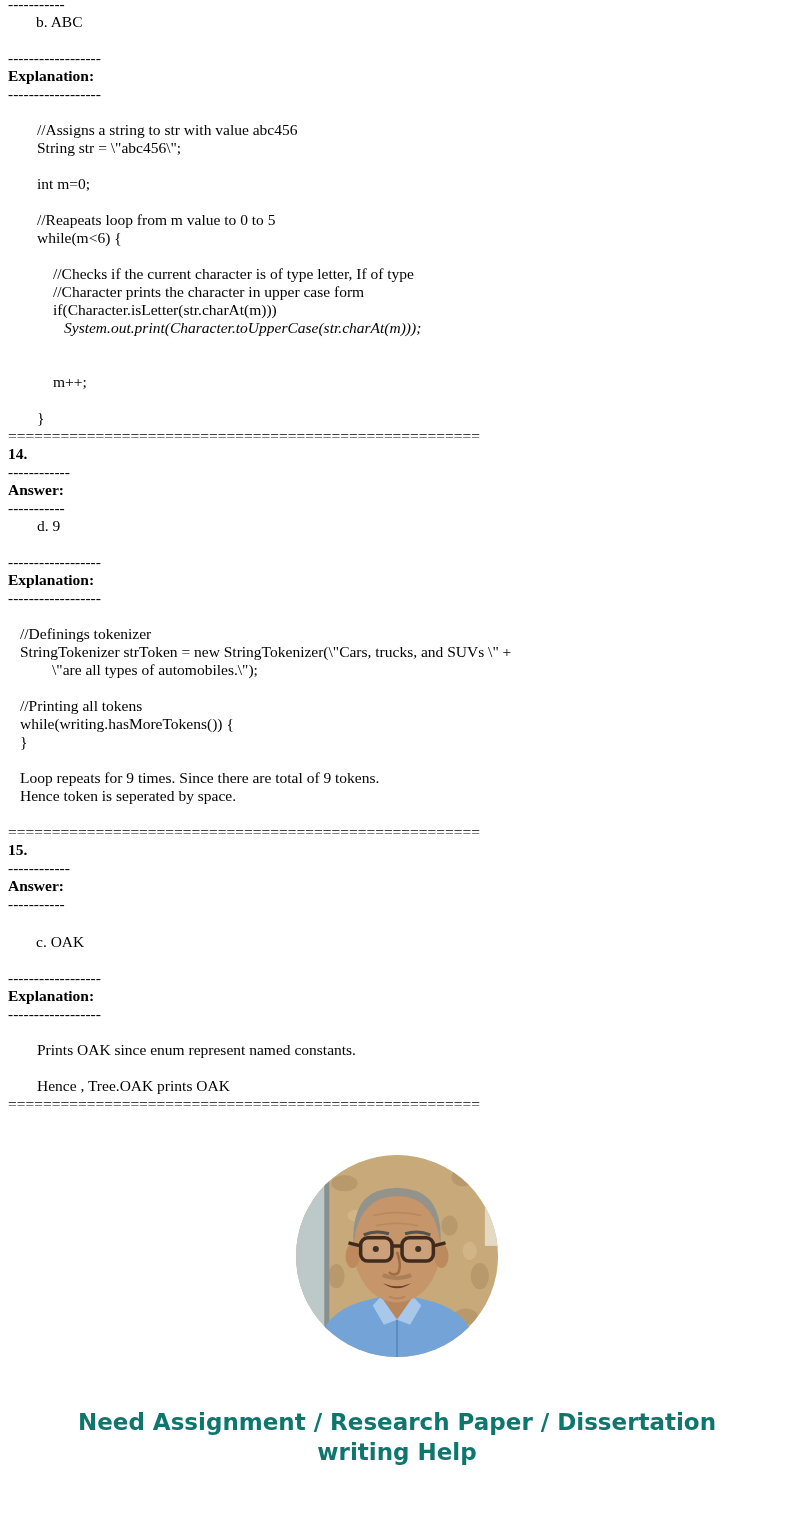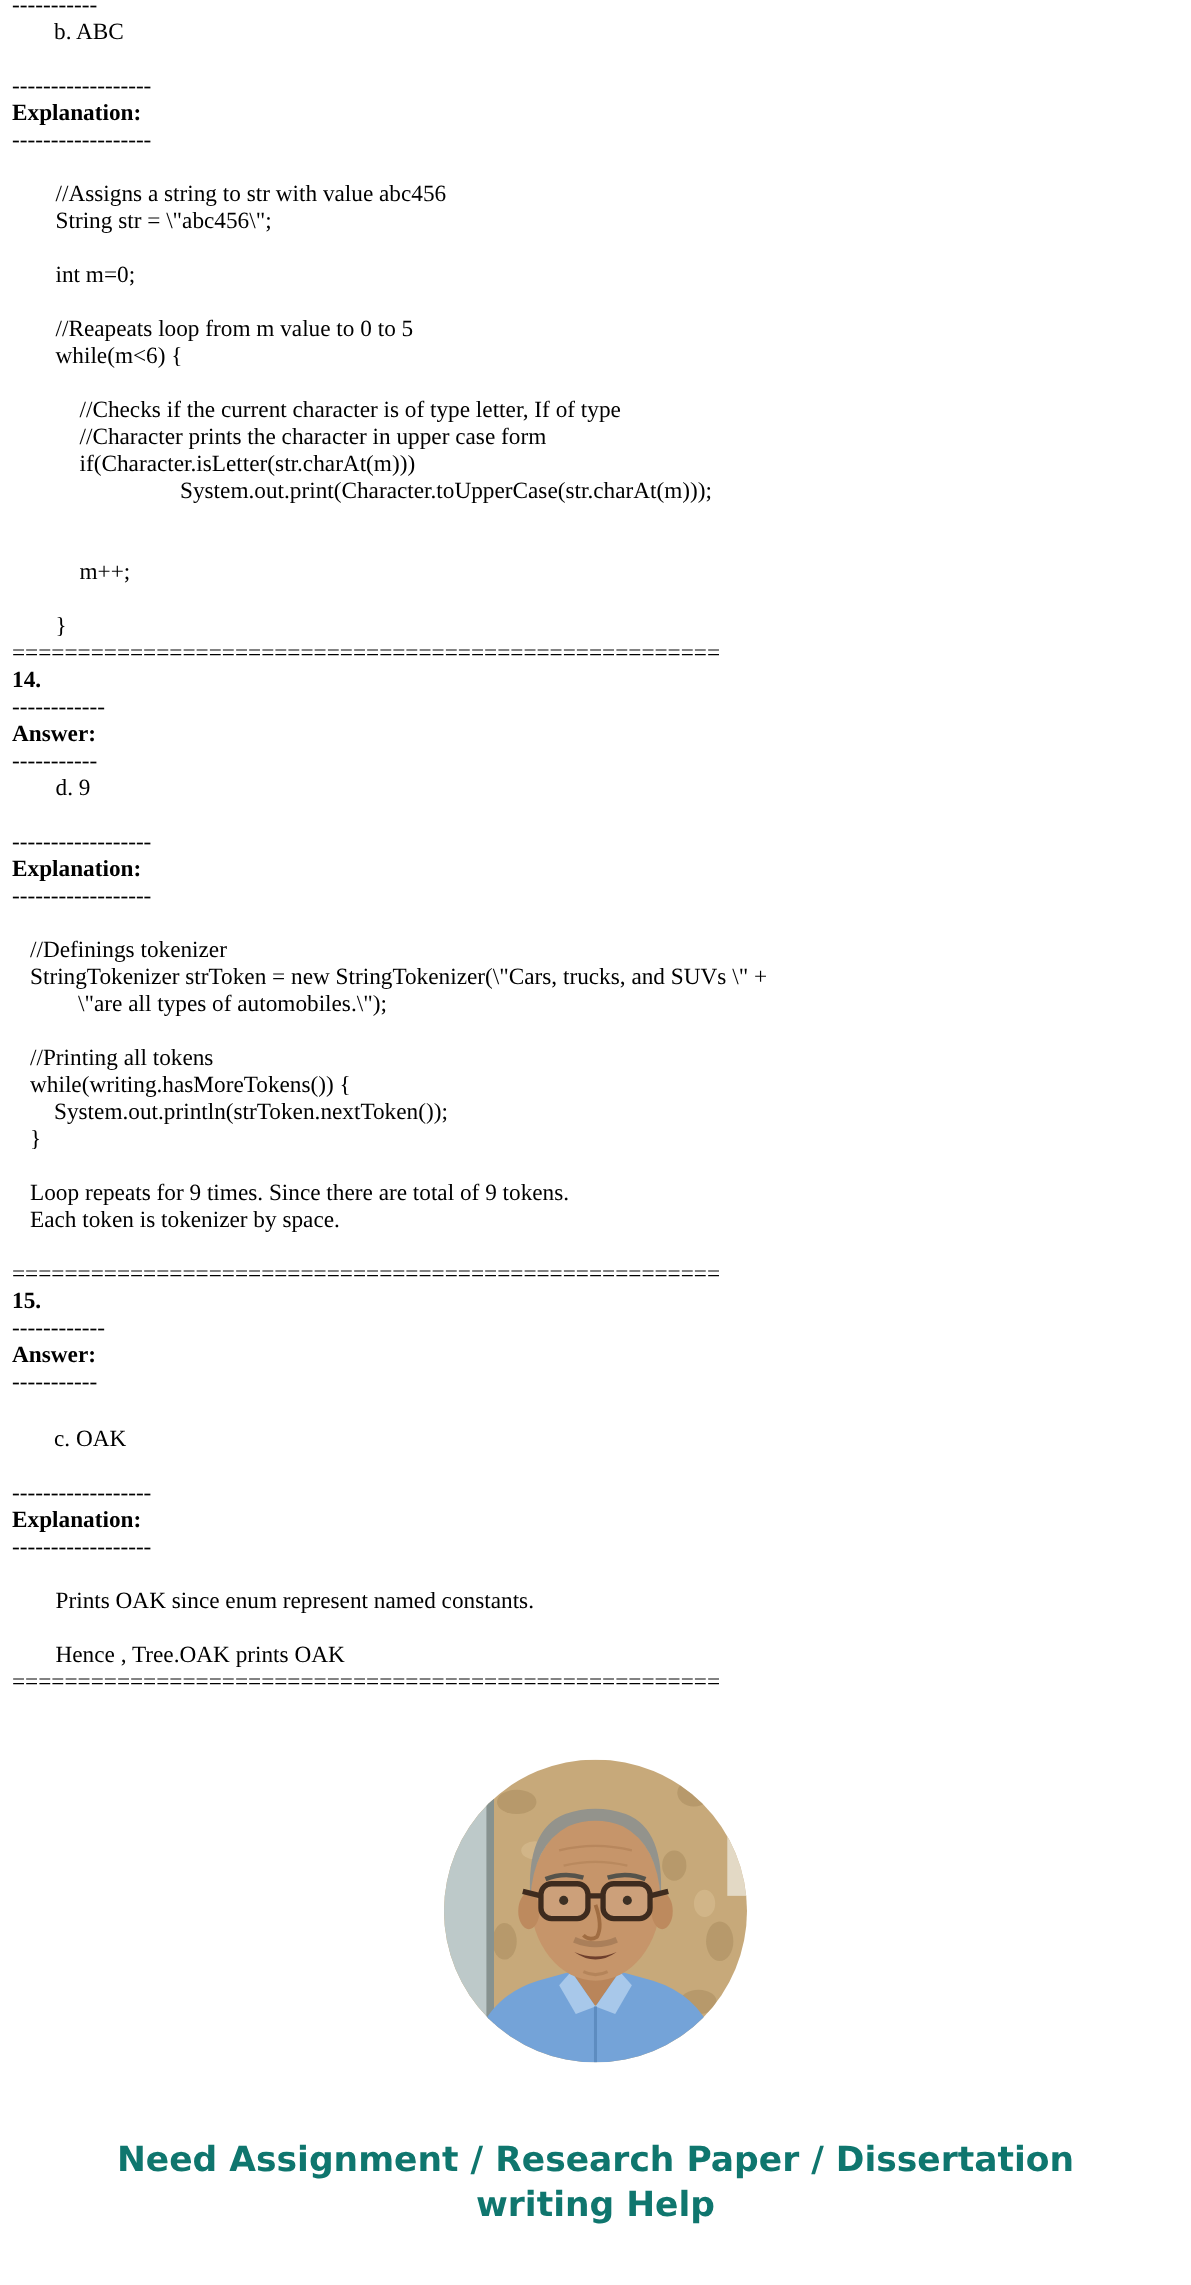--- a/index.html
+++ b/index.html
@@ -59,21 +59,21 @@
       <div class="line" style="padding-left: 37px;">String str = \"abc456\";</div>
       <div class="line" style="padding-left: 8px;">&nbsp;</div>
       <div class="line" style="padding-left: 37px;">int m=0;</div>
       <div class="line" style="padding-left: 8px;">&nbsp;</div>
       <div class="line" style="padding-left: 37px;">//Reapeats loop from m value to 0 to 5</div>
       <div class="line" style="padding-left: 37px;">while(m&lt;6) {</div>
       <div class="line" style="padding-left: 8px;">&nbsp;</div>
       <div class="line" style="padding-left: 53px;">//Checks if the current character is of type letter, If of type</div>
       <div class="line" style="padding-left: 53px;">//Character prints the character in upper case form</div>
       <div class="line" style="padding-left: 53px;">if(Character.isLetter(str.charAt(m)))</div>
-      <div class="line" style="padding-left: 120px;">System.out.print(Character.toUpperCase(str.charAt(m)));</div>
+      <div class="line" style="padding-left: 64px; font-style: italic;">System.out.print(Character.toUpperCase(str.charAt(m)));</div>
       <div class="line" style="padding-left: 8px;">&nbsp;</div>
       <div class="line" style="padding-left: 8px;">&nbsp;</div>
       <div class="line" style="padding-left: 53px;">m++;</div>
       <div class="line" style="padding-left: 8px;">&nbsp;</div>
       <div class="line" style="padding-left: 37px;">}</div>
       <div class="line" style="padding-left: 8px;">======================================================</div>
       <div class="line bold" style="padding-left: 8px;">14.</div>
       <div class="line" style="padding-left: 8px;">------------</div>
       <div class="line bold" style="padding-left: 8px;">Answer:</div>
       <div class="line" style="padding-left: 8px;">-----------</div>
@@ -82,25 +82,24 @@
       <div class="line" style="padding-left: 8px;">------------------</div>
       <div class="line bold" style="padding-left: 8px;">Explanation:</div>
       <div class="line" style="padding-left: 8px;">------------------</div>
       <div class="line" style="padding-left: 8px;">&nbsp;</div>
       <div class="line" style="padding-left: 20px;">//Definings tokenizer</div>
       <div class="line" style="padding-left: 20px;">StringTokenizer strToken = new StringTokenizer(\"Cars, trucks, and SUVs \" +</div>
       <div class="line" style="padding-left: 52px;">\"are all types of automobiles.\");</div>
       <div class="line" style="padding-left: 8px;">&nbsp;</div>
       <div class="line" style="padding-left: 20px;">//Printing all tokens</div>
       <div class="line" style="padding-left: 20px;">while(writing.hasMoreTokens()) {</div>
-      <div class="line" style="padding-left: 36px;">System.out.println(strToken.nextToken());</div>
       <div class="line" style="padding-left: 20px;">}</div>
       <div class="line" style="padding-left: 8px;">&nbsp;</div>
       <div class="line" style="padding-left: 20px;">Loop repeats for 9 times. Since there are total of 9 tokens.</div>
-      <div class="line" style="padding-left: 20px;">Each token is tokenizer by space.</div>
+      <div class="line" style="padding-left: 20px;">Hence token is seperated by space.</div>
       <div class="line" style="padding-left: 8px;">&nbsp;</div>
       <div class="line" style="padding-left: 8px;">======================================================</div>
       <div class="line bold" style="padding-left: 8px;">15.</div>
       <div class="line" style="padding-left: 8px;">------------</div>
       <div class="line bold" style="padding-left: 8px;">Answer:</div>
       <div class="line" style="padding-left: 8px;">-----------</div>
       <div class="line" style="padding-left: 36px; margin-top: 20px;">c. OAK</div>
       <div class="line" style="padding-left: 8px;">&nbsp;</div>
       <div class="line" style="padding-left: 8px;">------------------</div>
       <div class="line bold" style="padding-left: 8px;">Explanation:</div>

